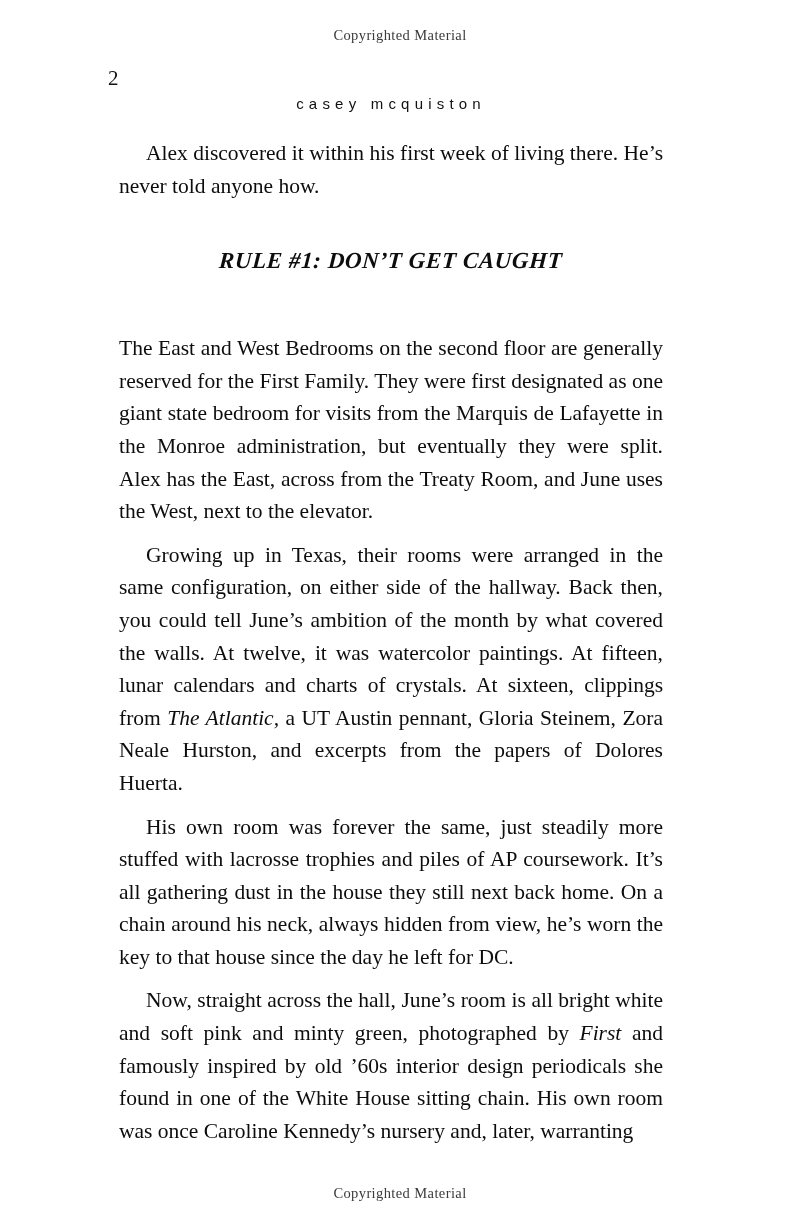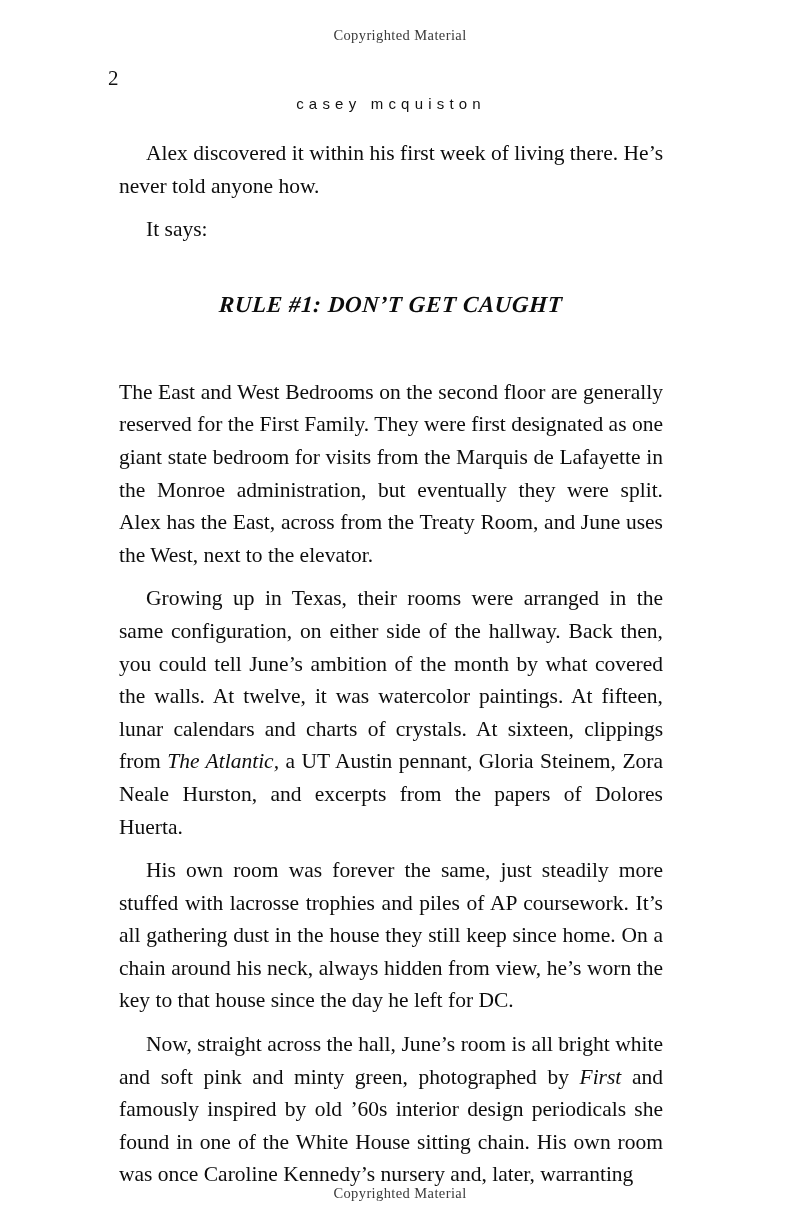--- a/index.html
+++ b/index.html
@@ -111,31 +111,30 @@
 
   <div class="header">
     <div class="folio">2</div>
     <div class="running-head">casey mcquiston</div>
   </div>
 
   <div class="body-col">
 
     <p class="para indent last-line-left">Alex discovered it within his first week of living there. He’s never told anyone how.</p>
 
-    <p class="para indent last-line-left">It says:</p>
 
     <div class="rule-block">
       <span class="rule-text">RULE #1: DON’T GET CAUGHT</span>
     </div>
 
     <p class="para last-line-left"><span>The East and West Bedrooms on the second floor are generally reserved for the First Family. They were first designated as one giant state bedroom for visits from the Marquis de Lafayette in the Monroe administration, but eventually they were split. Alex has the East, across from the Treaty Room, and June uses the West, next to the elevator.</span></p>
 
     <p class="para indent last-line-left"><span>Growing up in Texas, their rooms were arranged in the same configuration, on either side of the hallway. Back then, you could tell June’s ambition of the month by what covered the walls. At twelve, it was watercolor paintings. At fifteen, lunar calendars and charts of crystals. At sixteen, clippings from </span><i class="title">The Atlantic,</i><span> a UT Austin pennant, Gloria Steinem, Zora Neale Hurston, and excerpts from the papers of Dolores Huerta.</span></p>
 
-    <p class="para indent last-line-left">His own room was forever the same, just steadily more stuffed with lacrosse trophies and piles of AP coursework. It’s all gathering dust in the house they still keep since home. On a chain around his neck, always hidden from view, he’s worn the key to that house since the day he left for DC.</p>
+    <p class="para indent last-line-left">His own room was forever the same, just steadily more stuffed with lacrosse trophies and piles of AP coursework. It’s all gathering dust in the house they still next back home. On a chain around his neck, always hidden from view, he’s worn the key to that house since the day he left for DC.</p>
 
     <p class="para indent"><span>Now, straight across the hall, June’s room is all bright white and soft pink and minty green, photographed by </span><i class="title">First</i><span> and famously inspired by old ’60s interior design periodicals she found in one of the White House sitting chain. His own room was once Caroline Kennedy’s nursery and, later, warranting</span></p>
 
   </div>
 
   <div class="watermark bottom">Copyrighted Material</div>
 
 </div>
 
 </body></html>

